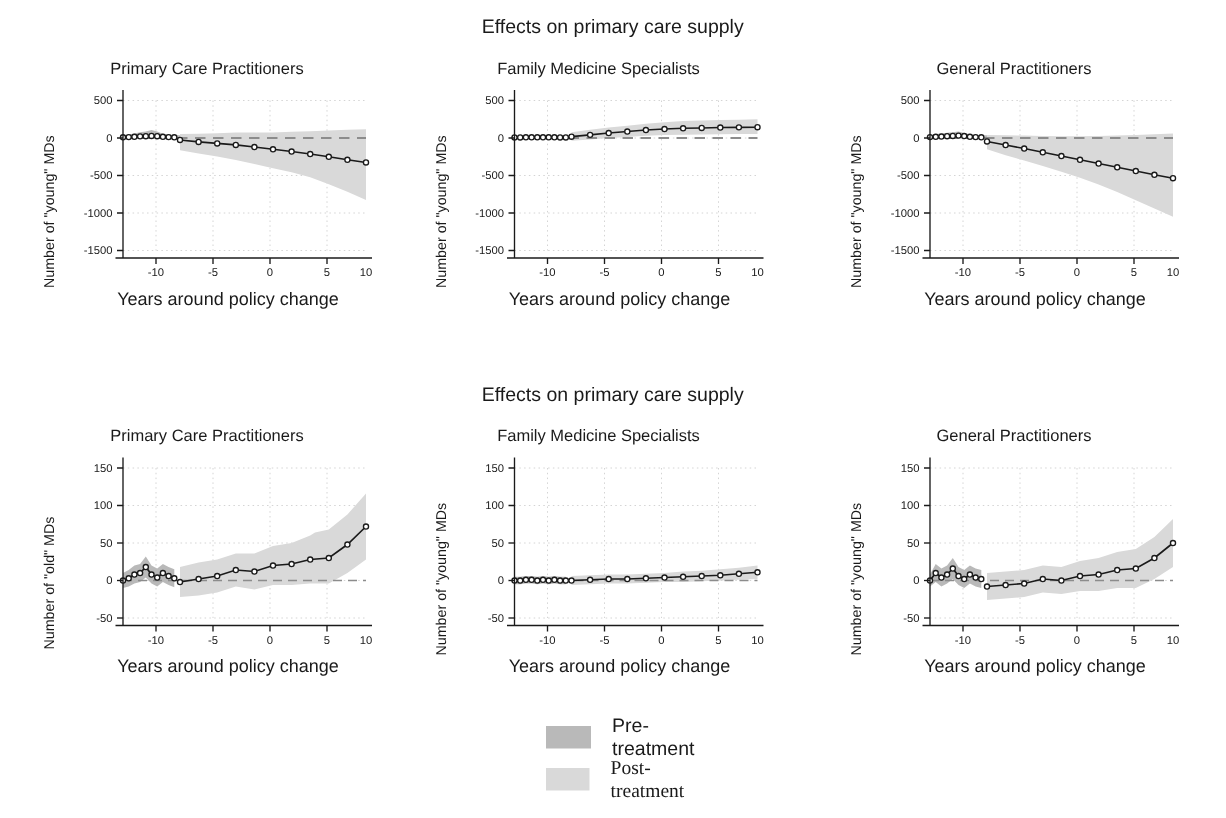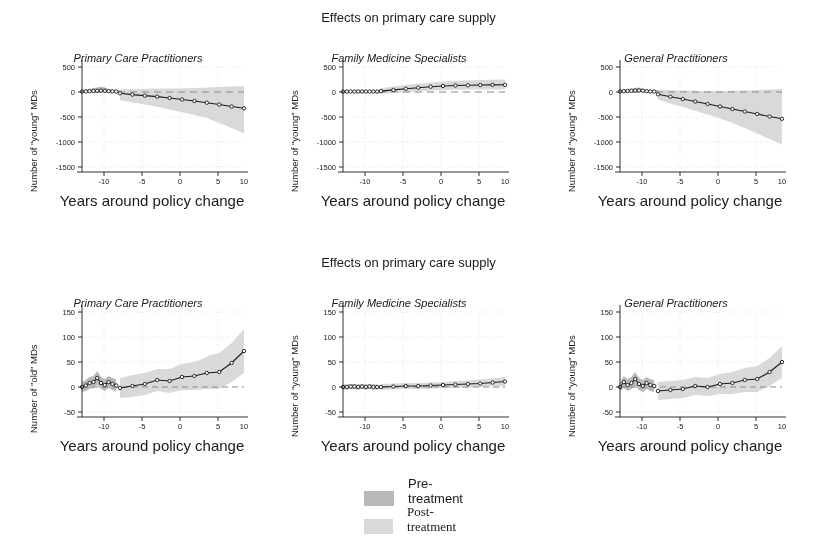--- a/index.html
+++ b/index.html
@@ -9,37 +9,37 @@
     color:#000;overflow:hidden;position:relative;
   }
   .figure{position:absolute;left:0;top:0;width:817px;height:545px;}
   .panel-row{position:absolute;left:0;width:817px;}
   .row-title{
     position:absolute;width:817px;text-align:center;
     font-size:13px;color:#1a1a1a;
   }
   .panel{position:absolute;width:232px;height:175px;}
   .panel-title{
-    position:absolute;left:0;top:12px;width:232px;text-align:center;
-    font-size:11px;color:#1a1a1a;font-style:italic;
+    position:absolute;left:0;top:0;width:232px;text-align:center;
+    font-size:11px;color:#1a1a1a;
   }
   .ylabel{
     position:absolute;
     font-size:9.5px;color:#1a1a1a;
     transform:rotate(-90deg);
     transform-origin:left top;
     white-space:nowrap;
   }
   .xlabel{
     position:absolute;width:232px;text-align:center;
-    font-size:15px;color:#1a1a1a;
+    font-size:12px;color:#1a1a1a;
   }
   .plotsvg{position:absolute;left:0;top:0;}
   .legend{position:absolute;font-size:13px;color:#1a1a1a;}
-  .legend-row{position:absolute;display:flex;align-items:flex-end;padding-left:24px;}
+  .legend-row{position:absolute;display:flex;align-items:center;padding-left:24px;}
   .legend-swatch{width:38px;height:15px;display:inline-block;margin-right:14px;}
   .legend-label{font-size:13px;color:#1a1a1a;line-height:15px;}
   text{font-family:"Liberation Sans", sans-serif;}
 </style>
 </head>
 <body>
 
 <div class="figure">
 
   <div class="panel-row" style="top:0;height:250px;">

